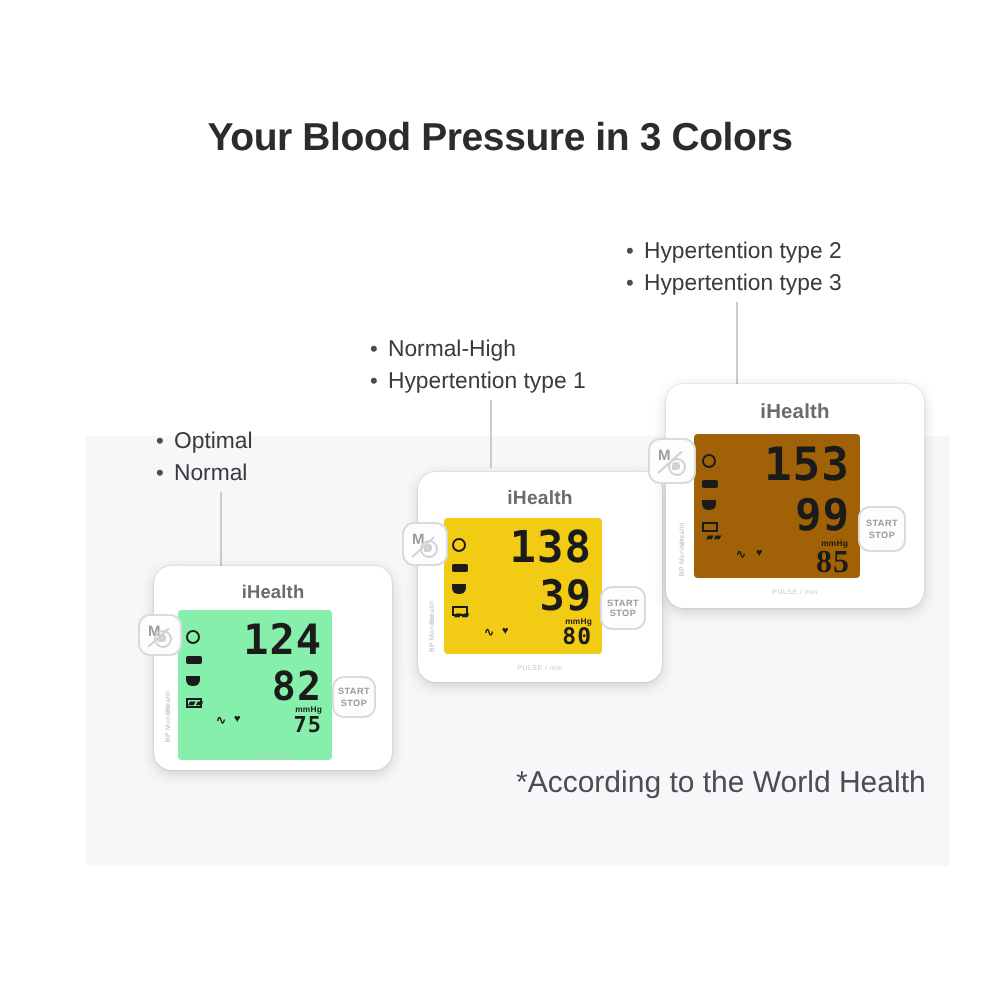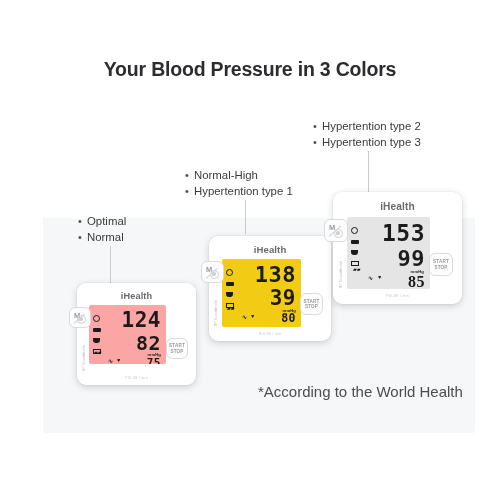--- a/index.html
+++ b/index.html
@@ -81,23 +81,23 @@
   .dev-green .brand{top:8px;font-size:9.2px;}
   .dev-yellow .brand{top:8px;font-size:9.6px;}
   .dev-red .brand{top:9px;font-size:10.2px;}
 
   
   .lcd{
     position:absolute;
     border-radius:2px;
     overflow:hidden;
   }
-  .dev-green .lcd{left:12px;top:22px;width:77px;height:59px;background:#fca5a5;}
+  .dev-green .lcd{left:12px;top:22px;width:77px;height:75px;background:#86efac;}
   .dev-yellow .lcd{left:13px;top:23px;width:79px;height:68px;background:#f2cb14;}
-  .dev-red  .lcd{left:14px;top:25px;width:83px;height:72px;background:#e5e5e5;}
+  .dev-red  .lcd{left:14px;top:25px;width:83px;height:72px;background:#a16207;}
 
   
   .seg{
     font-family:"DejaVu Sans Mono", monospace;
     font-weight:bold;
     color:#1b1b1b;
     letter-spacing:0.5px;
     position:absolute;
     text-align:right;
     line-height:1;

